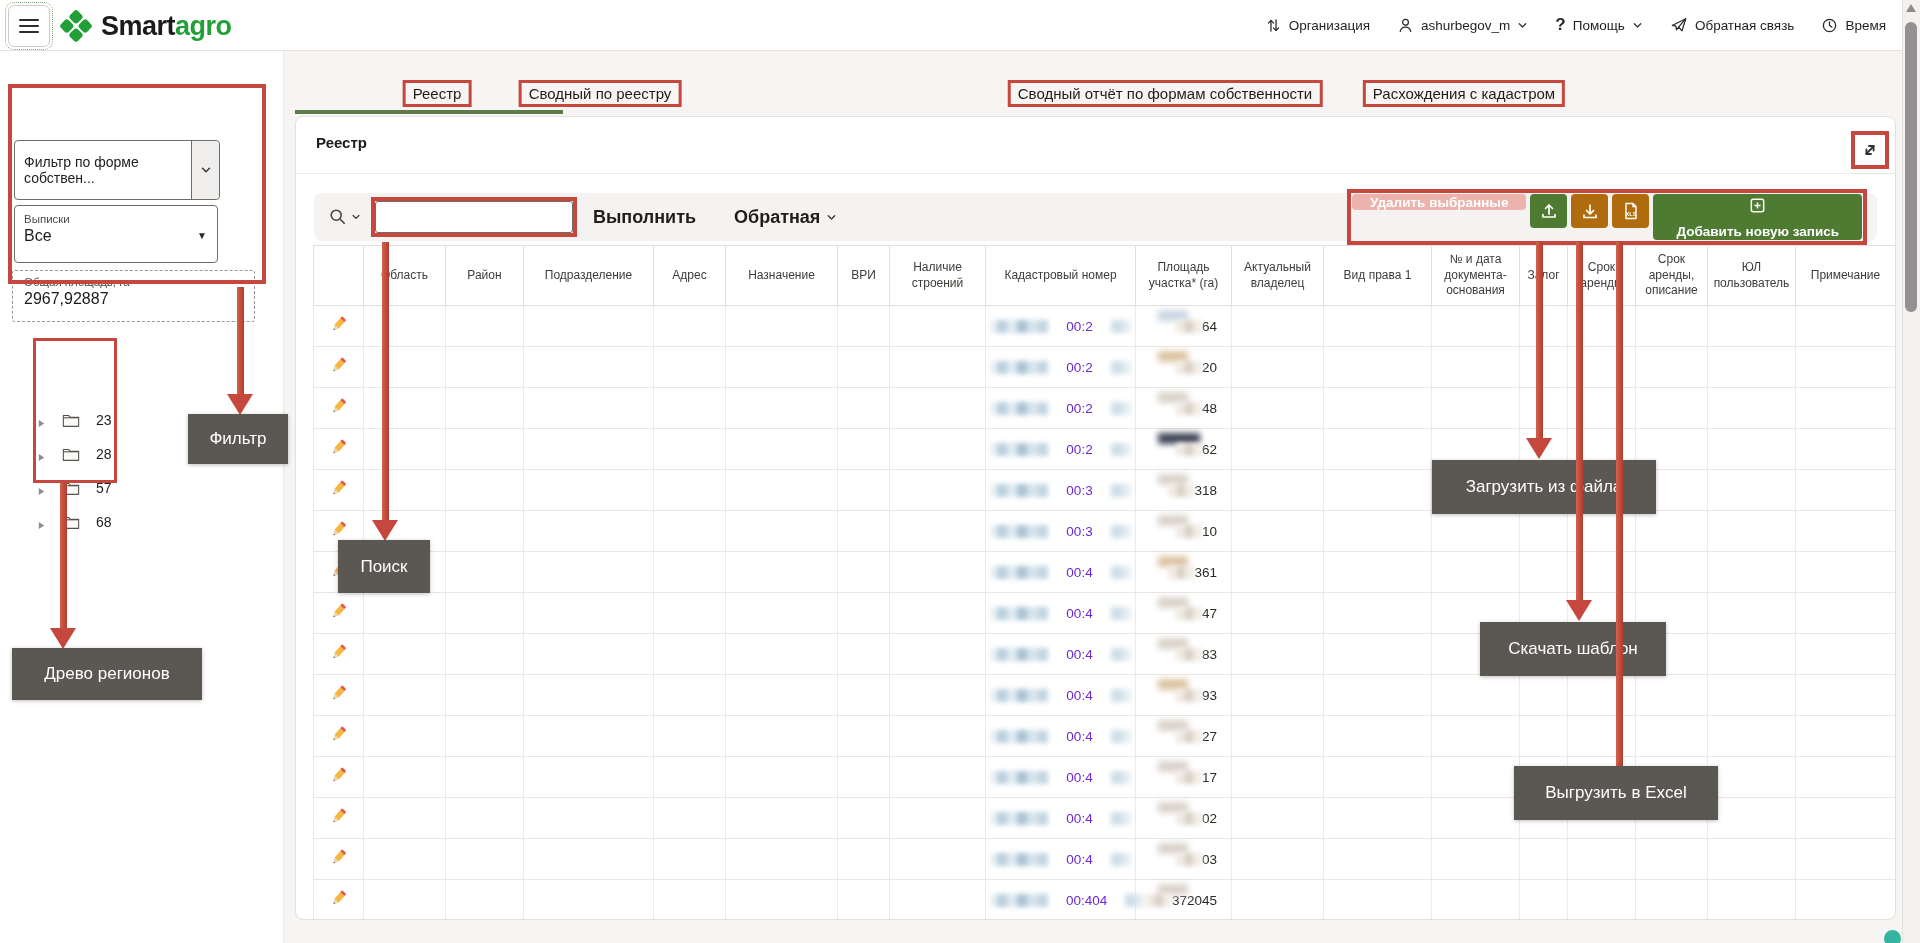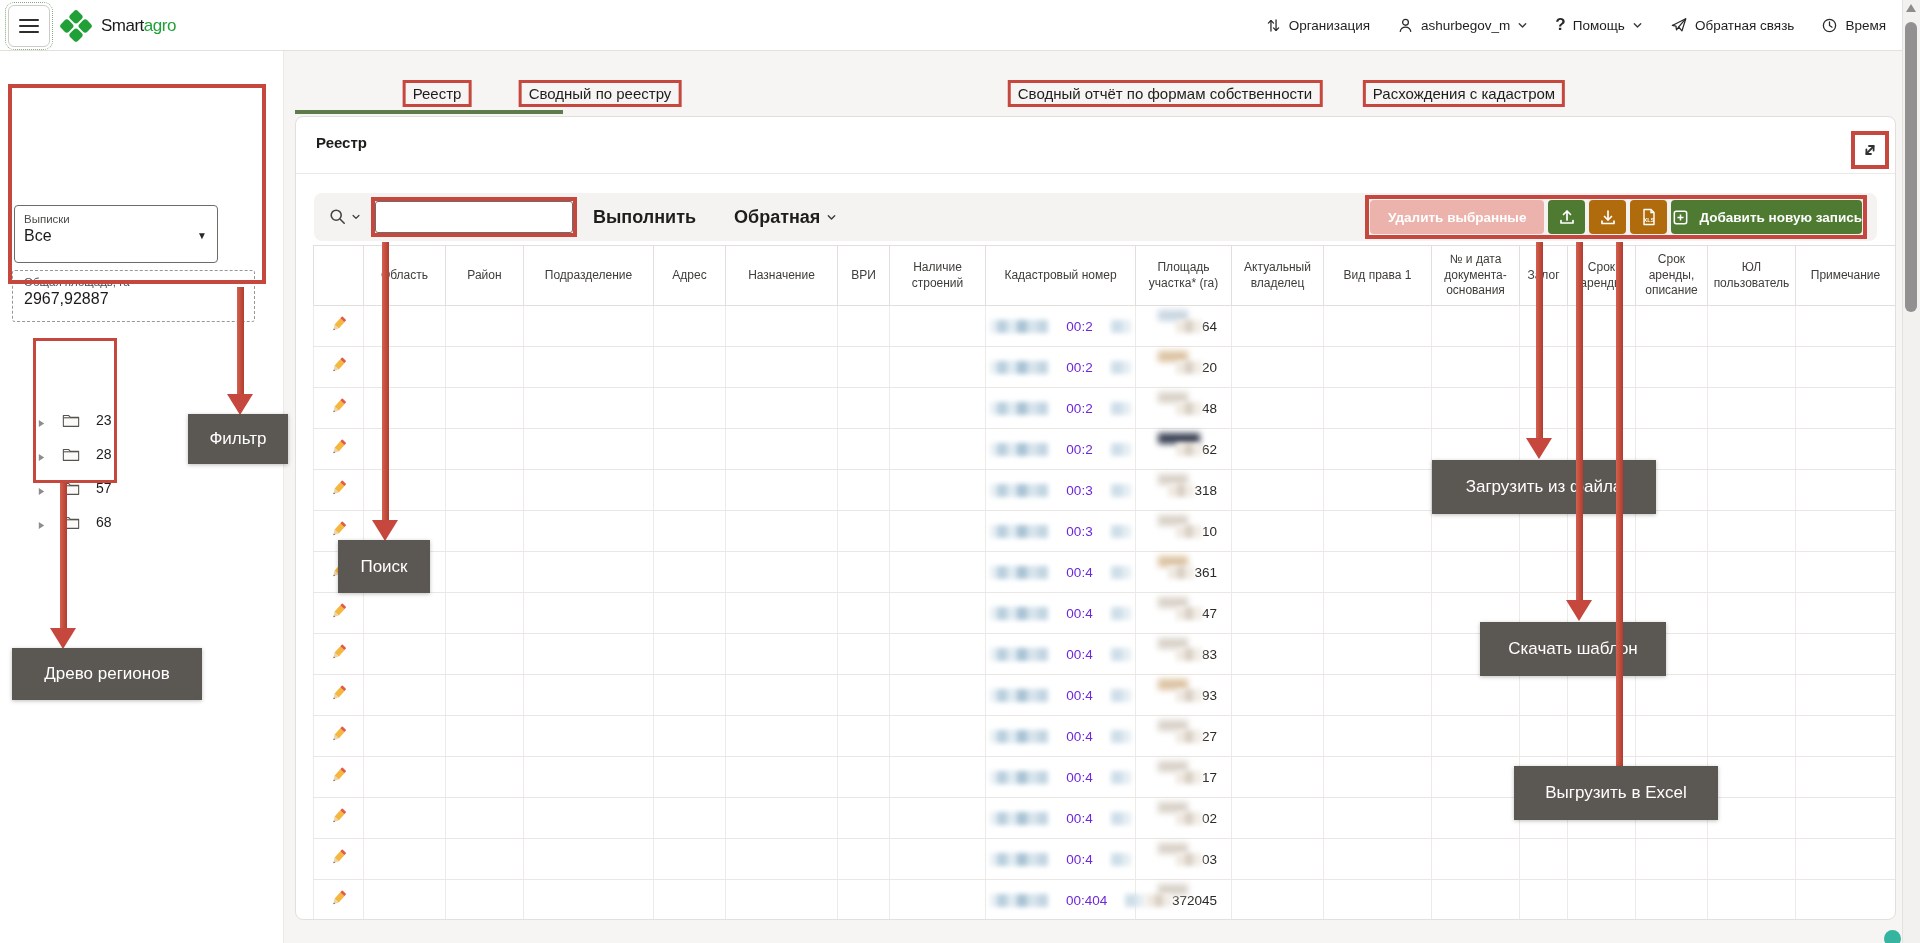--- a/index.html
+++ b/index.html
@@ -7,21 +7,21 @@
         font-family:"Liberation Sans",sans-serif;color:#1f1d1b;}
   
   .app-header{position:absolute;left:0;top:0;width:1920px;height:50px;background:#fff;
               border-bottom:1px solid #e3e0dd;z-index:5;}
   .burger{position:absolute;left:8px;top:5px;width:40px;height:40px;background:#fff;
           border:1px solid #cfccc8;border-radius:6px;outline:1px dotted #85a87e;outline-offset:2px;
           display:flex;align-items:center;justify-content:center;cursor:pointer;}
   .burger .bars{width:20px;}
   .burger .bars div{height:2.5px;background:#2f2d2b;margin:3.5px 0;border-radius:1px;}
   .logo{position:absolute;left:58px;top:8px;display:flex;align-items:center;gap:7px;}
-  .logo-text{font-size:17px;font-weight:400;letter-spacing:-.5px;}
+  .logo-text{font-size:27px;font-weight:700;letter-spacing:-.5px;}
   .logo-smart{color:#1c1b1a}.logo-agro{color:#21a038}
   .hnav{position:absolute;right:34px;top:0;height:50px;display:flex;align-items:center;gap:27px;}
   .nav-item{display:flex;align-items:center;gap:7px;font-size:13.5px;color:#211f1e;cursor:pointer;white-space:nowrap;}
   .qmark{font-size:17px;font-weight:600;color:#2a2927;}
   
   .scrollbar{position:absolute;right:0;top:0;width:17px;height:943px;background:#f3f1ef;border-left:1px solid #e4e2df;z-index:6;}
   .sb-up{position:absolute;top:4px;left:3px;width:0;height:0;border-left:5px solid transparent;border-right:5px solid transparent;border-bottom:8px solid #8f8d8a;}
   .sb-thumb{position:absolute;top:22px;left:2px;width:12px;height:290px;background:#929090;border-radius:6px;}
   
   .sidebar{position:absolute;left:0;top:50px;width:283px;height:893px;background:#fff;border-right:1px solid #eceae7;}
@@ -55,25 +55,25 @@
            display:flex;align-items:center;padding:0 10px 0 14px;box-sizing:border-box;}
   .search-combo{display:flex;align-items:center;gap:3px;cursor:pointer;}
   .search-wrap{margin-left:10px;border:4px solid #c5473d;}
   .search-input{width:198px;height:32px;border:1px solid #6f6c68;border-radius:3px;font-size:14px;padding:0 8px;
                 font-family:"Liberation Sans",sans-serif;box-sizing:border-box;}
   .tb-text{font-size:18px;font-weight:600;color:#1f1d1b;cursor:pointer;white-space:nowrap;}
   .exec{margin-left:16px;} .actions{margin-left:38px;display:flex;align-items:center;gap:6px;}
   .btn-group{margin-left:auto;display:flex;gap:4px;border:4px solid #c5473d;padding:1px;align-items:stretch;}
   .btn{border:none;border-radius:4px;display:flex;align-items:center;justify-content:center;cursor:pointer;
        font-family:"Liberation Sans",sans-serif;}
-  .btn-del{background:#ecb3ac;color:#fff;font-size:13.5px;font-weight:600;padding:0 18px;height:34px;}
+  .btn-del{background:#ecb3ac;color:#fff;font-size:13.5px;font-weight:600;padding:0 18px;height:16px;}
   .btn-sq{width:37px;height:34px;}
   .btn-green{background:#4e7b31;color:#fff;}
   .btn-orange{background:#b06c0c;color:#fff;}
-  .btn-add{background:#4e7b31;color:#fff;font-size:13.5px;font-weight:600;padding:0 0;height:34px;gap:9px;}
+  .btn-add{background:#4e7b31;color:#fff;font-size:13.5px;font-weight:600;padding:0 23px;height:46px;gap:9px;flex-direction:column;}
   
   .expand-box{position:absolute;left:1851px;top:131px;width:38px;height:38px;border:4px solid #c5473d;
               box-sizing:border-box;display:flex;align-items:center;justify-content:center;background:#fff;z-index:4;cursor:pointer;}
   
   .tbl-wrap{position:absolute;left:17px;top:128px;right:0;bottom:0;overflow:hidden;}
   table{width:100%;border-collapse:collapse;table-layout:fixed;}
   th{border:1px solid #e2dfdc;border-left:none;font-size:12px;font-weight:400;color:#3f3d3a;text-align:center;
      padding:6px 4px;height:60px;line-height:1.3;background:#fff;box-sizing:border-box;}
   th:first-child{border-left:1px solid #e2dfdc;}
   td{border-right:1px solid #edeae7;border-bottom:1px solid #e9e6e3;height:41px;font-size:13.5px;color:#2c2a28;
@@ -165,20 +165,28 @@
           <svg width="17" height="17" viewBox="0 0 20 20" fill="none" stroke="#2a2927" stroke-width="1.5" stroke-linecap="round">
             <circle cx="10" cy="10" r="7.2"></circle>
             <path d="M10 5.8V10l3 2"></path>
           </svg>
           <span>Время</span>
         </div>
       </div>
   </div>
 
   <div class="sidebar">
+    <div class="sel1">
+      <div class="sel1-txt">Фильтр по форме собствен...</div>
+      <div class="sel1-btn">
+        <svg width="12" height="12" viewBox="0 0 12 12" fill="none" stroke="#3b3937" stroke-width="1.5" stroke-linecap="round" stroke-linejoin="round">
+            <path d="m2.5 4.2 3.5 3.5 3.5-3.5"></path>
+          </svg>
+      </div>
+    </div>
     <div class="sel2">
       <div class="fld-label">Выписки</div>
       <div class="fld-value">Все</div>
       <span class="tri">▼</span>
     </div>
     <div class="totbox">
       <div class="fld-label">Общая площадь, га</div>
       <div class="fld-value">2967,92887</div>
     </div>
     <div class="tree">

